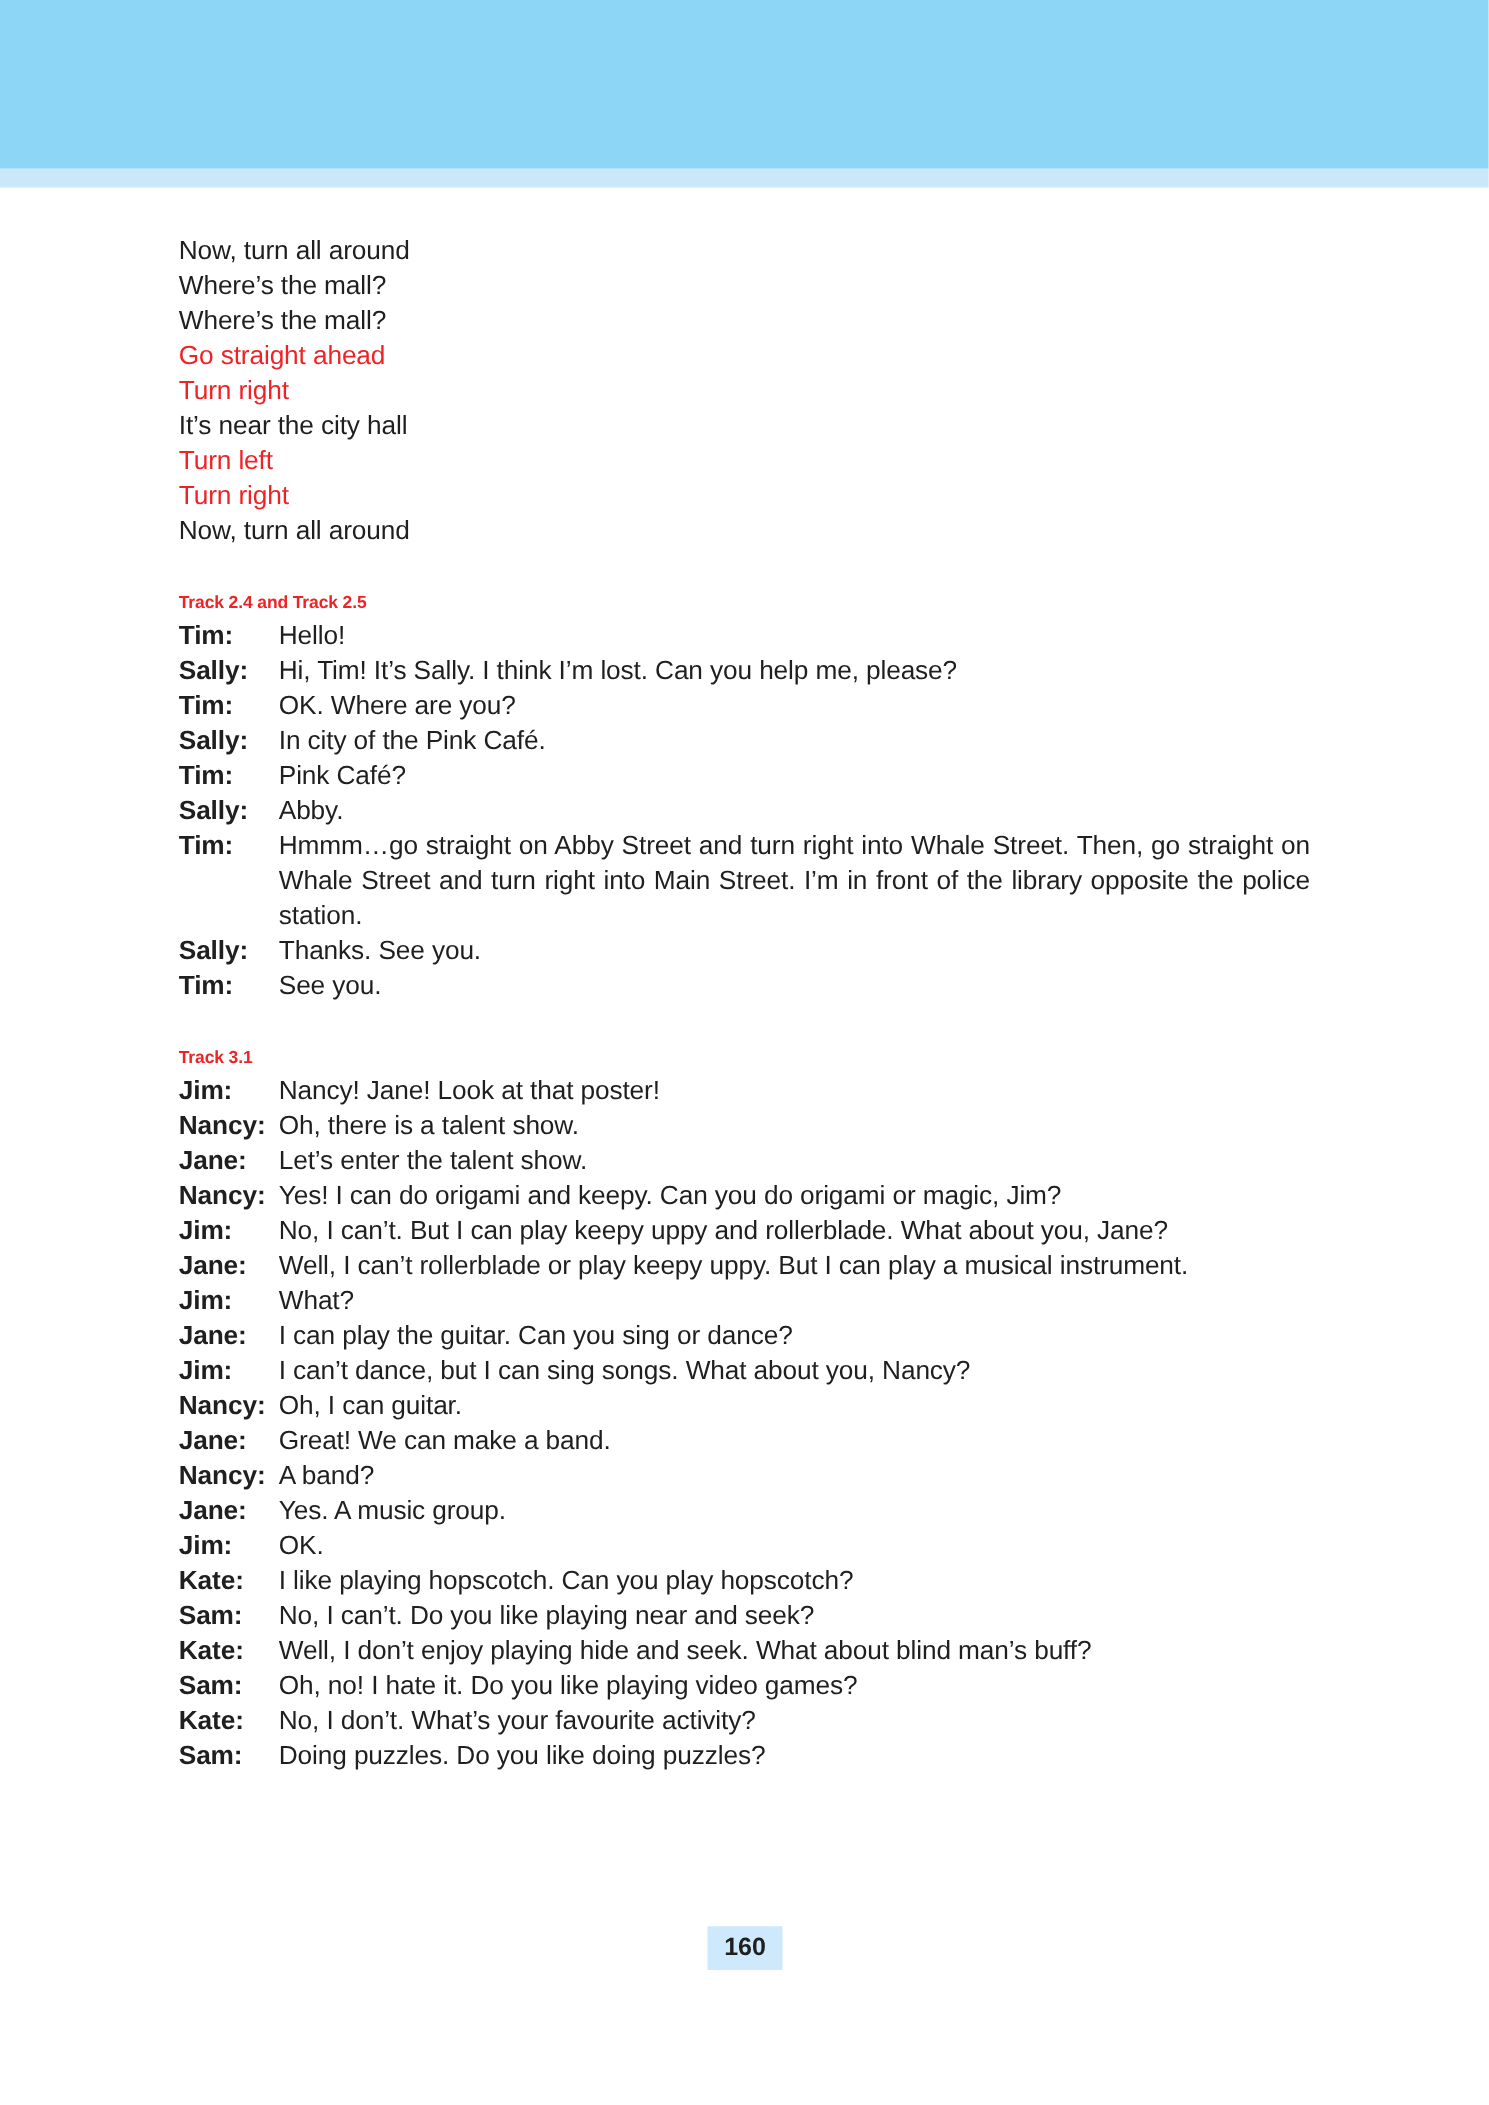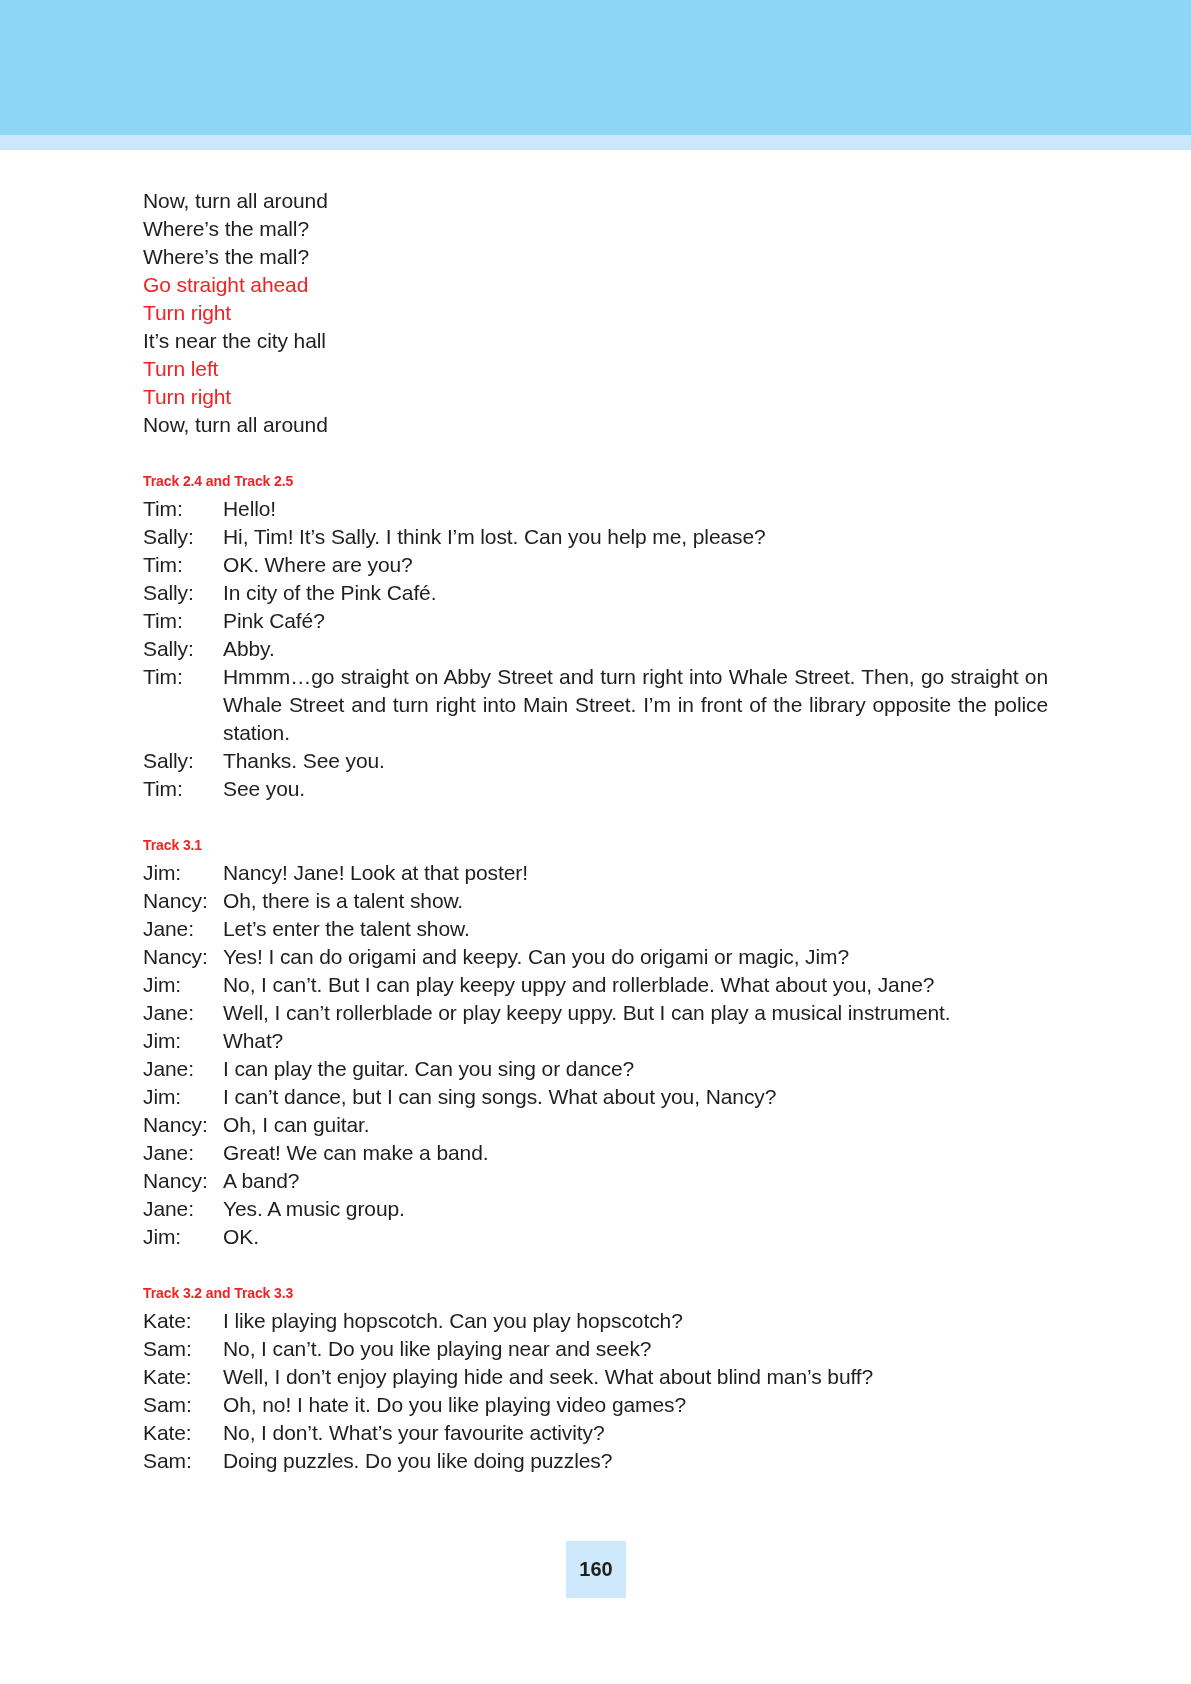--- a/index.html
+++ b/index.html
@@ -31,27 +31,27 @@
   .track-title{
     margin:28px 0 0 0;
     font-size:14px;
     line-height:28px;
     font-weight:700;
     color:var(--red);
   }
   .row{position:relative;padding-left:80px;line-height:28px;}
   .speaker{
     position:absolute;left:0;top:0;
-    font-weight:400;white-space:nowrap;
+    font-weight:700;white-space:nowrap;
   }
   .line-text{display:block;}
   .row.justify .line-text{text-align:justify;text-align-last:left;}
   .page-number{
     position:absolute;left:566px;top:1541px;
-    width:60px;height:57px;
+    width:60px;height:35px;
     background:var(--badge);
     display:flex;align-items:center;justify-content:center;
     font-size:20px;font-weight:700;color:var(--ink);
   }
 </style>
 </head>
 <body>
 
 <header>
   <div class="band-dark"></div>
@@ -163,21 +163,20 @@
         <div class="row">
           <span class="speaker">Jane:</span>
           <span class="line-text">Yes. A music group.</span>
         </div>
         <div class="row">
           <span class="speaker">Jim:</span>
           <span class="line-text">OK.</span>
         </div>
       </section>
       <section>
-        <h2 class="track-title">Track 3.2 and Track 3.3</h2>
         <div class="row">
           <span class="speaker">Kate:</span>
           <span class="line-text">I like playing hopscotch. Can you play hopscotch?</span>
         </div>
         <div class="row">
           <span class="speaker">Sam:</span>
           <span class="line-text">No, I can’t. Do you like playing near and seek?</span>
         </div>
         <div class="row">
           <span class="speaker">Kate:</span>

